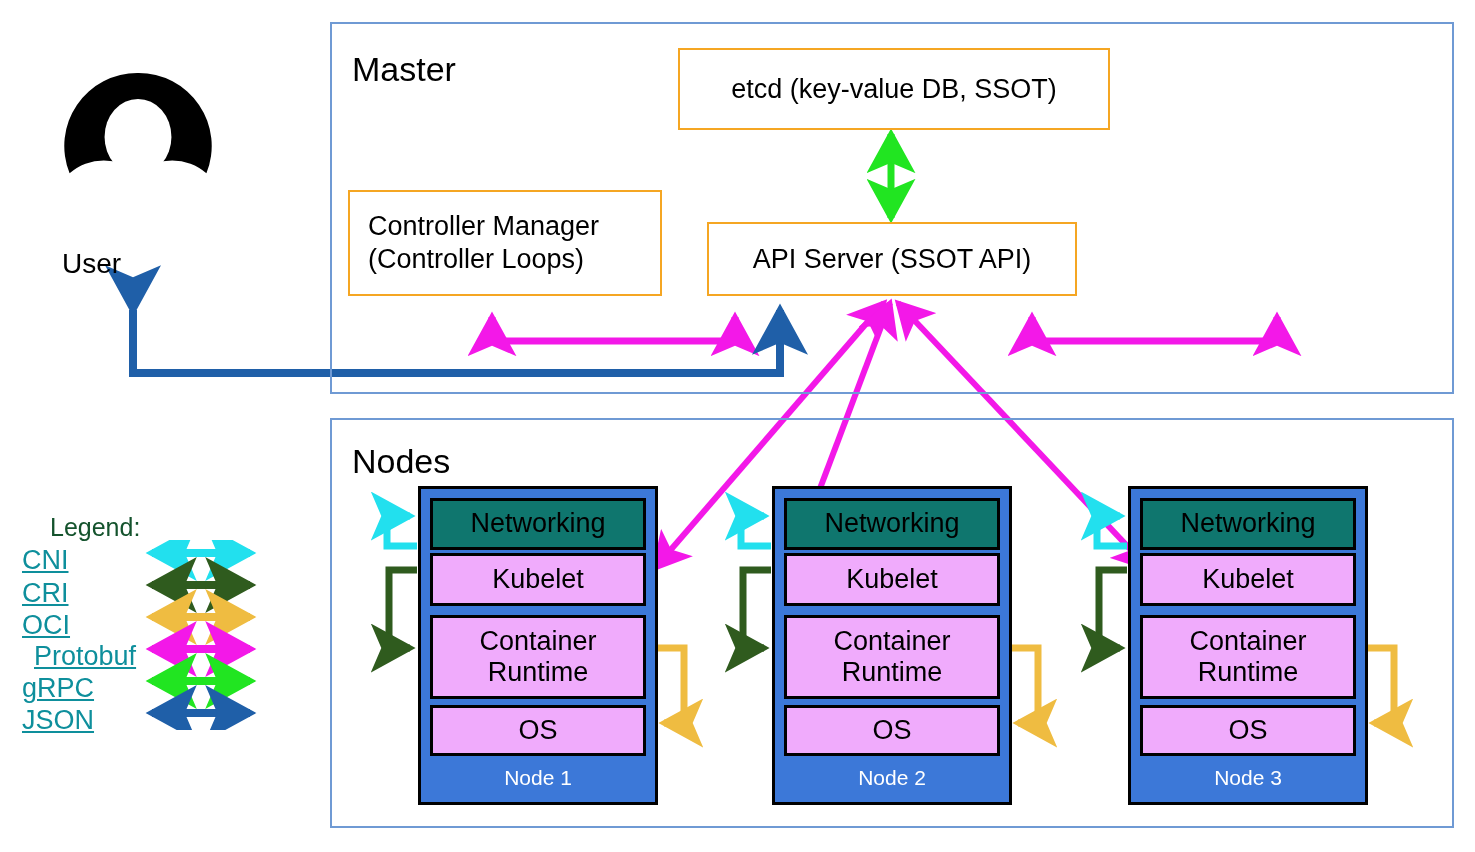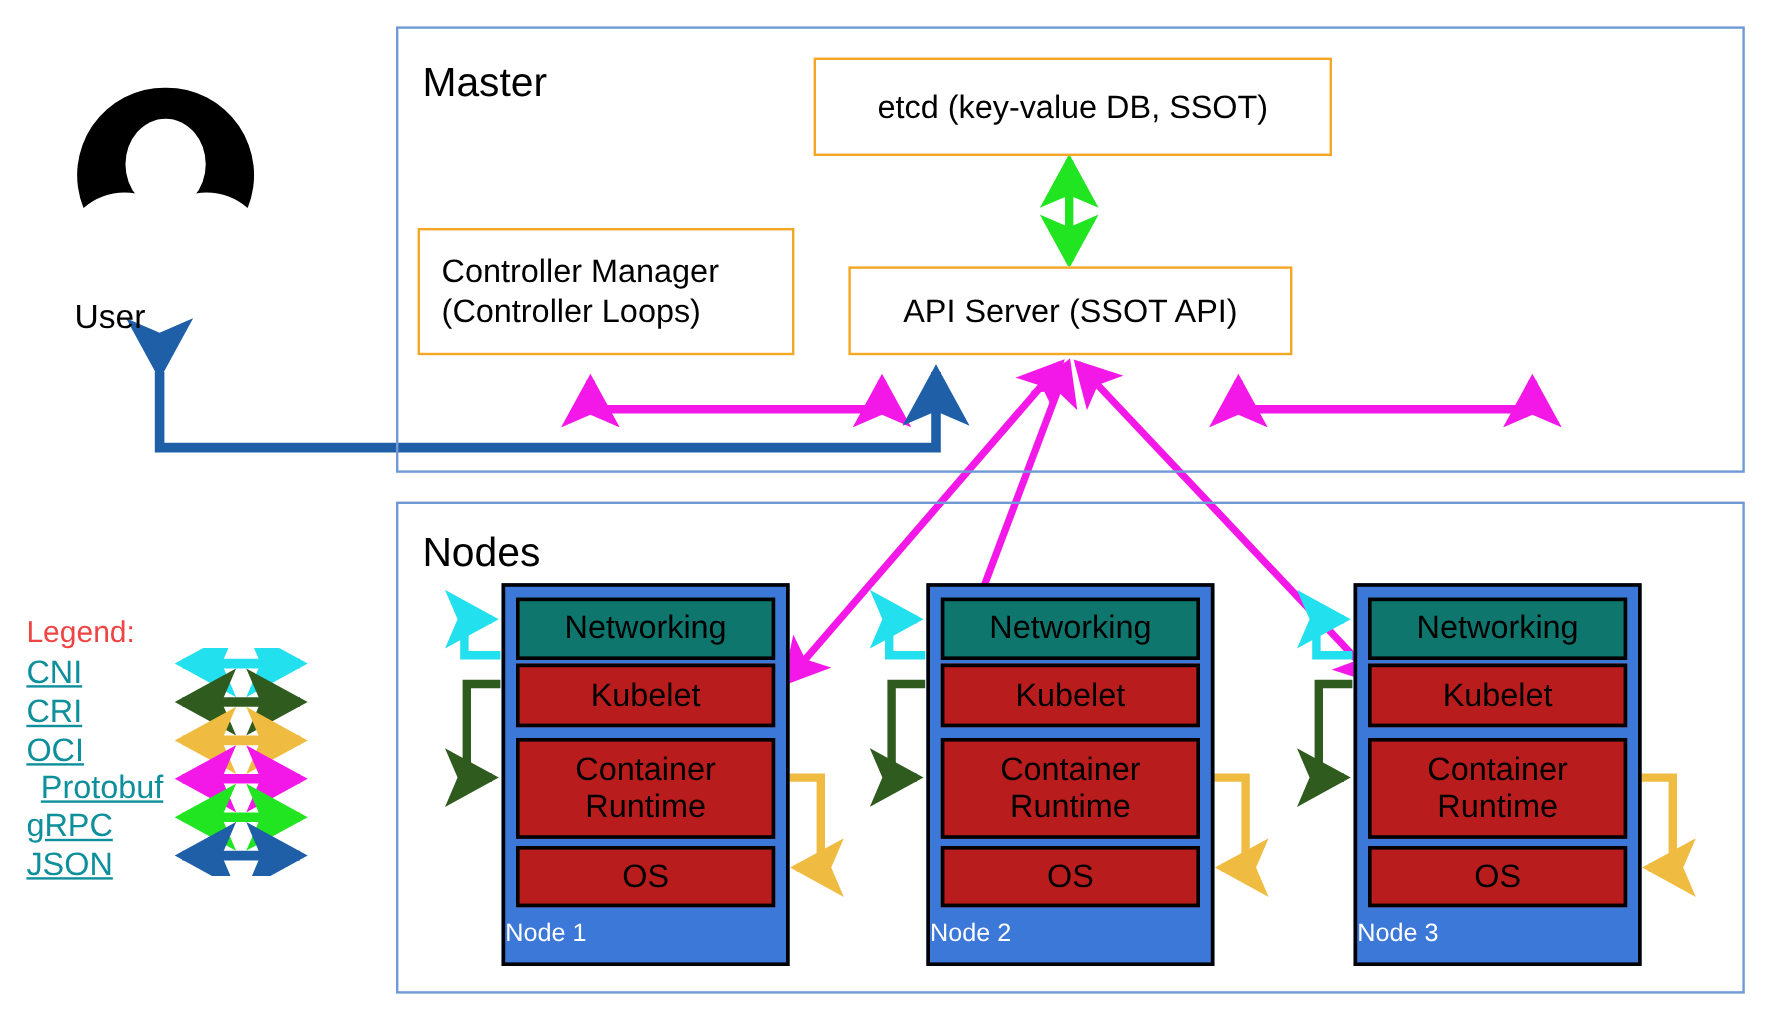--- a/index.html
+++ b/index.html
@@ -65,48 +65,49 @@
   .node-card {
     position: absolute;
     background: #3c78d8;
     border: 3px solid #000000;
     box-sizing: border-box;
   }
   .node-layer {
     position: absolute;
     left: 9px;
     right: 9px;
-    background: #b91c1c;
+    background: #f0abfc;
     border: 3px solid #000000;
     box-sizing: border-box;
     display: flex;
     align-items: center;
     justify-content: center;
     text-align: center;
     font-size: 27px;
     color: #000000;
     line-height: 1.15;
   }
   .node-layer.networking { background: #0f766e; }
   .node-name {
     position: absolute;
     left: 0;
     right: 0;
-    text-align: left;
+    text-align: center;
     color: #ffffff;
     font-size: 21px;
     white-space: nowrap;
   }
 
   
   .legend-title {
     position: absolute;
     font-size: 25px;
-    color: #ef4444;
-    white-space: nowrap;
+    color: #14532d;
+    white-space: nowrap;
+    margin-left: 28px;
   }
   .legend-link {
     position: absolute;
     font-size: 27px;
     color: #0e8f9c;
     text-decoration: underline;
     white-space: nowrap;
     cursor: pointer;
   }
 

